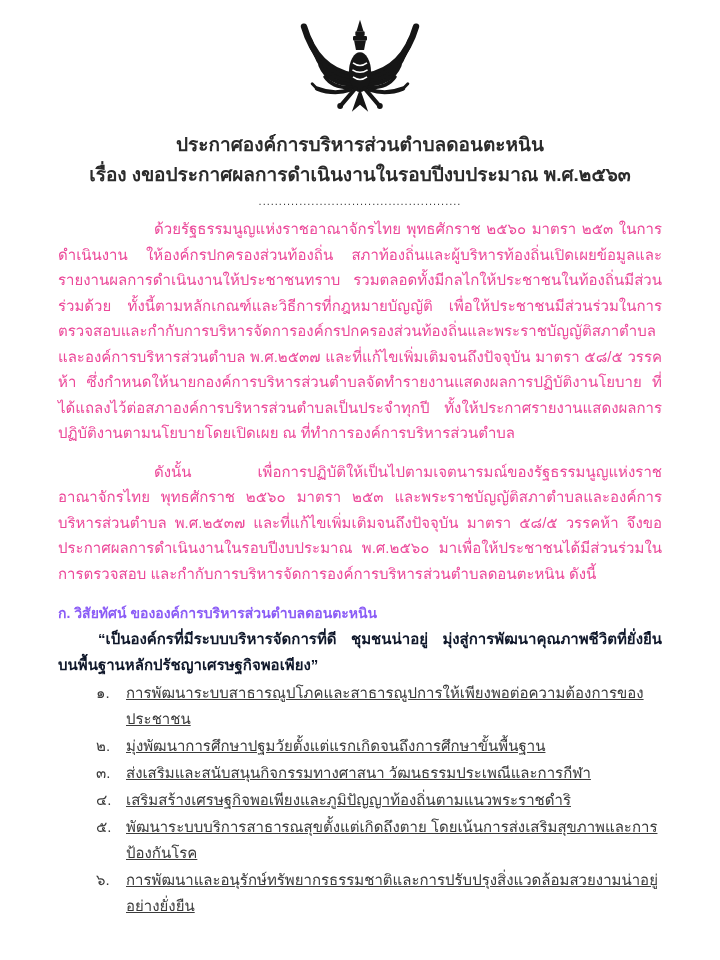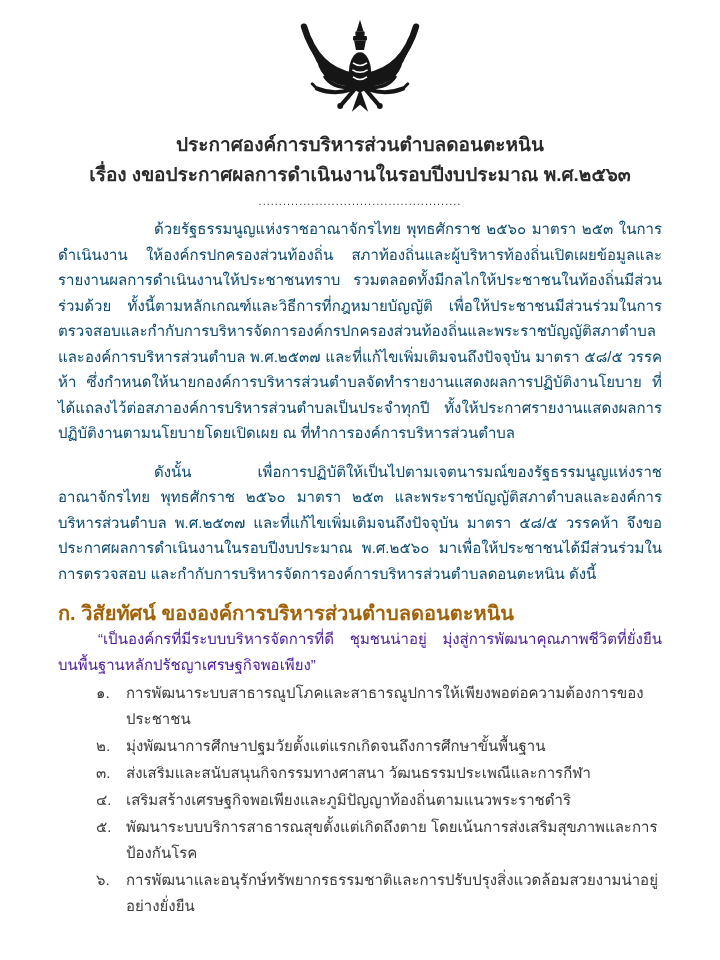--- a/index.html
+++ b/index.html
@@ -39,49 +39,49 @@
     margin-top: 2px;
     margin-bottom: 6px;
     overflow: hidden;
     white-space: nowrap;
   }
   .para {
     font-size: 15px;
     line-height: 25.5px;
     text-align: justify;
     text-indent: 96px;
-    color: #0c4a6e;
+    color: #ec4899;
   }
   .para + .para { margin-top: 13px; }
   .section-heading {
     font-weight: bold;
-    font-size: 20px;
+    font-size: 14px;
     line-height: 26px;
-    color: #a16207;
+    color: #8b5cf6;
     margin-top: 14px;
   }
   .vision {
-    font-weight: normal;
+    font-weight: bold;
     font-size: 15px;
     line-height: 26px;
     text-align: justify;
     text-indent: 40px;
-    color: #4c1d95;
+    color: #0f172a;
   }
   .mission-list { margin-top: 2px; margin-left: 38px; }
   .mission-item {
     display: flex;
     gap: 10px;
     font-size: 15px;
     line-height: 26px;
     color: #3b3b3b;
     margin-top: 1px;
   }
   .mission-number { flex: 0 0 20px; text-align: left; }
-  .mission-text { flex: 1; }
+  .mission-text { flex: 1; text-decoration: underline; }
 </style>
 </head>
 <body>
 
 <div class="sheet">
   <div class="inner">
 
     <div class="emblem-wrap">
       <svg viewBox="0 0 240 180" xmlns="http://www.w3.org/2000/svg" aria-hidden="true">
 

